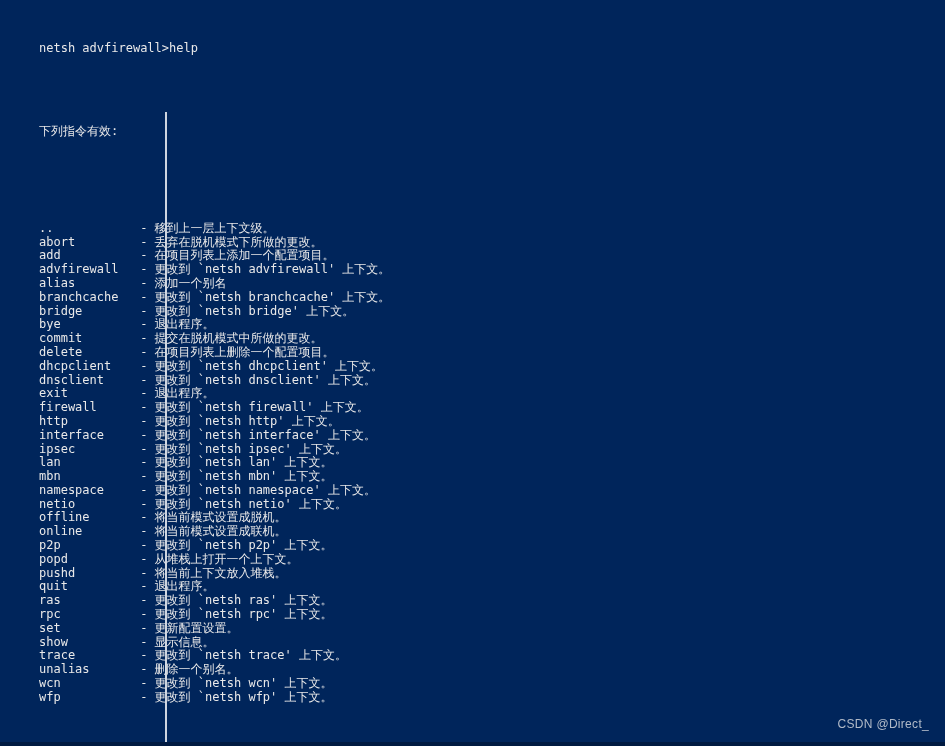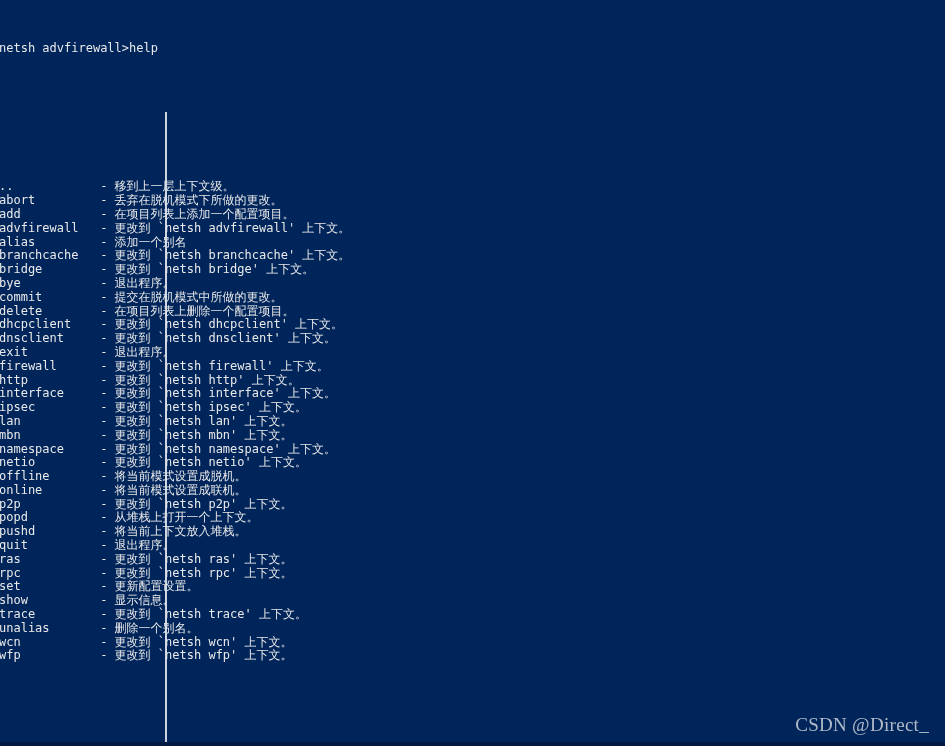--- a/index.html
+++ b/index.html
@@ -26,20 +26,21 @@
     top: 1px;
     white-space: pre;
     letter-spacing: 0px;
   }
   .line {
     height: 13.8px;
     white-space: pre;
     font-family: "DejaVu Sans Mono", "Liberation Mono", monospace;
     font-size: 12px;
     color: #e9e9e9;
+    margin-left: 40px;
   }
   .blank { height: 13.8px; }
   
   #caret-stripe {
     position: absolute;
     left: 165px;
     top: 112px;
     width: 2px;
     height: 630px;
     background: #dfe4ec;
@@ -51,37 +52,38 @@
     left: 0;
     bottom: 0;
     width: 945px;
     height: 4px;
     background: #001a41;
   }
   #watermark {
     position: absolute;
     right: 16px;
     bottom: 14px;
-    font-family: Liberation Serif, serif;
-    font-size: 19px;
+    font-family: Liberation Sans, sans-serif;
+    font-size: 12px;
     color: #c9ced6;
     opacity: .88;
     letter-spacing: .3px;
     white-space: pre;
   }
 </style>
 </head>
 <body>
 
 <div id="console">
 
   <div id="screen">
 
     <div class="line">netsh advfirewall&gt;help</div>
     <div class="blank"></div>
+    <div class="line">下列指令有效:</div>
     <div class="blank"></div>
 
     <div id="inherited-list"><div class="line"><span>..            </span><span>- </span><span>移到上一层上下文级。</span></div><div class="line"><span>abort         </span><span>- </span><span>丢弃在脱机模式下所做的更改。</span></div><div class="line"><span>add           </span><span>- </span><span>在项目列表上添加一个配置项目。</span></div><div class="line"><span>advfirewall   </span><span>- </span><span>更改到 `netsh advfirewall' 上下文。</span></div><div class="line"><span>alias         </span><span>- </span><span>添加一个别名</span></div><div class="line"><span>branchcache   </span><span>- </span><span>更改到 `netsh branchcache' 上下文。</span></div><div class="line"><span>bridge        </span><span>- </span><span>更改到 `netsh bridge' 上下文。</span></div><div class="line"><span>bye           </span><span>- </span><span>退出程序。</span></div><div class="line"><span>commit        </span><span>- </span><span>提交在脱机模式中所做的更改。</span></div><div class="line"><span>delete        </span><span>- </span><span>在项目列表上删除一个配置项目。</span></div><div class="line"><span>dhcpclient    </span><span>- </span><span>更改到 `netsh dhcpclient' 上下文。</span></div><div class="line"><span>dnsclient     </span><span>- </span><span>更改到 `netsh dnsclient' 上下文。</span></div><div class="line"><span>exit          </span><span>- </span><span>退出程序。</span></div><div class="line"><span>firewall      </span><span>- </span><span>更改到 `netsh firewall' 上下文。</span></div><div class="line"><span>http          </span><span>- </span><span>更改到 `netsh http' 上下文。</span></div><div class="line"><span>interface     </span><span>- </span><span>更改到 `netsh interface' 上下文。</span></div><div class="line"><span>ipsec         </span><span>- </span><span>更改到 `netsh ipsec' 上下文。</span></div><div class="line"><span>lan           </span><span>- </span><span>更改到 `netsh lan' 上下文。</span></div><div class="line"><span>mbn           </span><span>- </span><span>更改到 `netsh mbn' 上下文。</span></div><div class="line"><span>namespace     </span><span>- </span><span>更改到 `netsh namespace' 上下文。</span></div><div class="line"><span>netio         </span><span>- </span><span>更改到 `netsh netio' 上下文。</span></div><div class="line"><span>offline       </span><span>- </span><span>将当前模式设置成脱机。</span></div><div class="line"><span>online        </span><span>- </span><span>将当前模式设置成联机。</span></div><div class="line"><span>p2p           </span><span>- </span><span>更改到 `netsh p2p' 上下文。</span></div><div class="line"><span>popd          </span><span>- </span><span>从堆栈上打开一个上下文。</span></div><div class="line"><span>pushd         </span><span>- </span><span>将当前上下文放入堆栈。</span></div><div class="line"><span>quit          </span><span>- </span><span>退出程序。</span></div><div class="line"><span>ras           </span><span>- </span><span>更改到 `netsh ras' 上下文。</span></div><div class="line"><span>rpc           </span><span>- </span><span>更改到 `netsh rpc' 上下文。</span></div><div class="line"><span>set           </span><span>- </span><span>更新配置设置。</span></div><div class="line"><span>show          </span><span>- </span><span>显示信息。</span></div><div class="line"><span>trace         </span><span>- </span><span>更改到 `netsh trace' 上下文。</span></div><div class="line"><span>unalias       </span><span>- </span><span>删除一个别名。</span></div><div class="line"><span>wcn           </span><span>- </span><span>更改到 `netsh wcn' 上下文。</span></div><div class="line"><span>wfp           </span><span>- </span><span>更改到 `netsh wfp' 上下文。</span></div></div>
 
     
     
     
 
     
 

